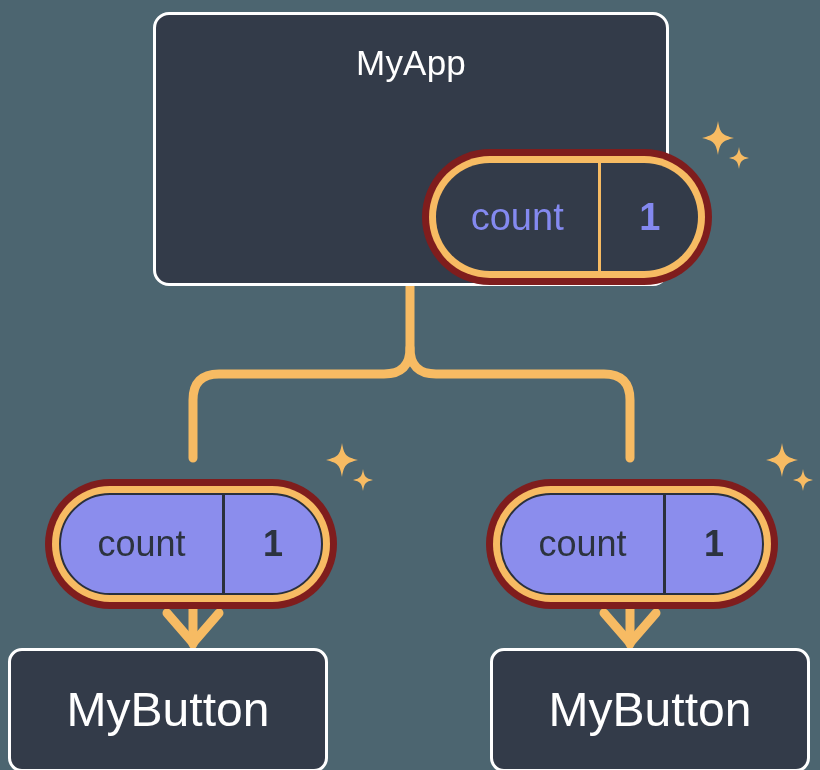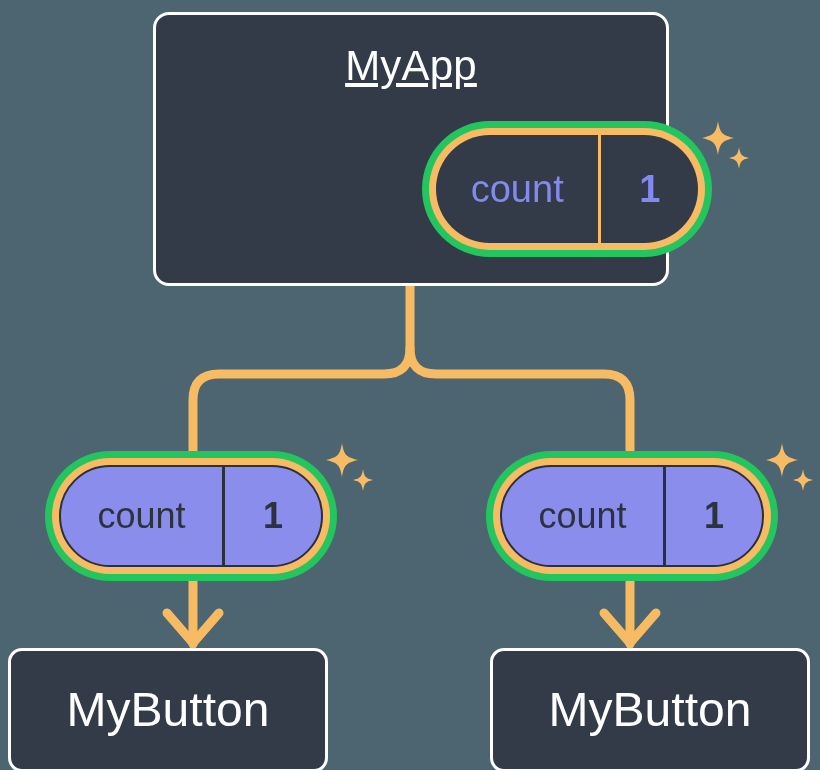--- a/index.html
+++ b/index.html
@@ -38,26 +38,25 @@
   #app-card {
     left: 153px; top: 12px;
     width: 516px; height: 274px;
   }
   .card-title {
     position: absolute;
     left: 0; right: 0;
     top: 30px;
     text-align: center;
     color: #ffffff;
-    font-size: 42px;
+    font-size: 35px;
     font-weight: 400;
     letter-spacing: 0.2px;
     line-height: 1;
     white-space: nowrap;
-    text-decoration: underline;
   }
 
   
   .btn-box {
     position: absolute;
     background: #333b49;
     border: 3px solid #ffffff;
     border-radius: 14px;
     display: flex;
     align-items: center;
@@ -70,23 +69,24 @@
     line-height: 1;
     white-space: nowrap;
   }
   #btn-left  { left: 8px;   top: 648px; width: 320px; height: 124px; }
   #btn-right { left: 490px; top: 648px; width: 320px; height: 124px; }
 
   
   .pill {
     position: absolute;
     border-radius: 999px;
-    background: #22c55e;              
+    background: #7f1d1d;              
     padding: 7px;
     display: flex;
+    margin-top: 28px;
   }
   .pill-inner {
     flex: 1;
     border-radius: 999px;
     background: #f7bb63;              
     padding: 7px;
     display: flex;
   }
   .pill-core {
     flex: 1;

